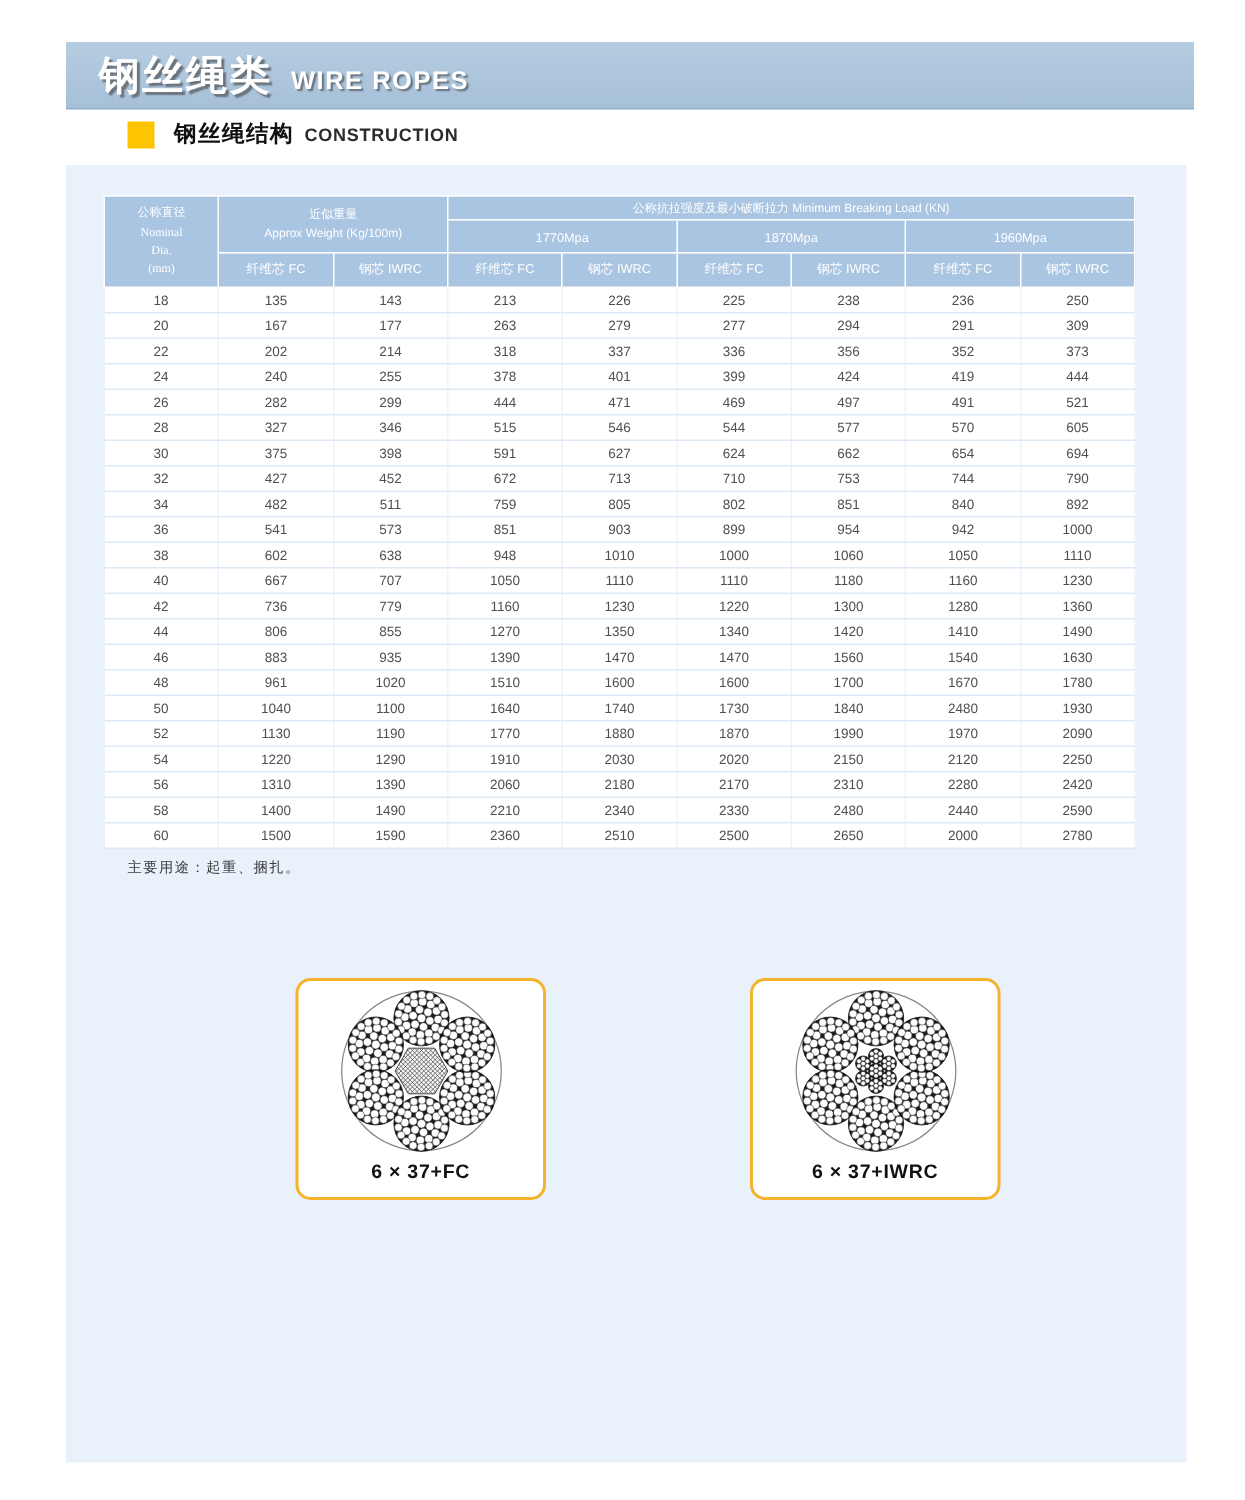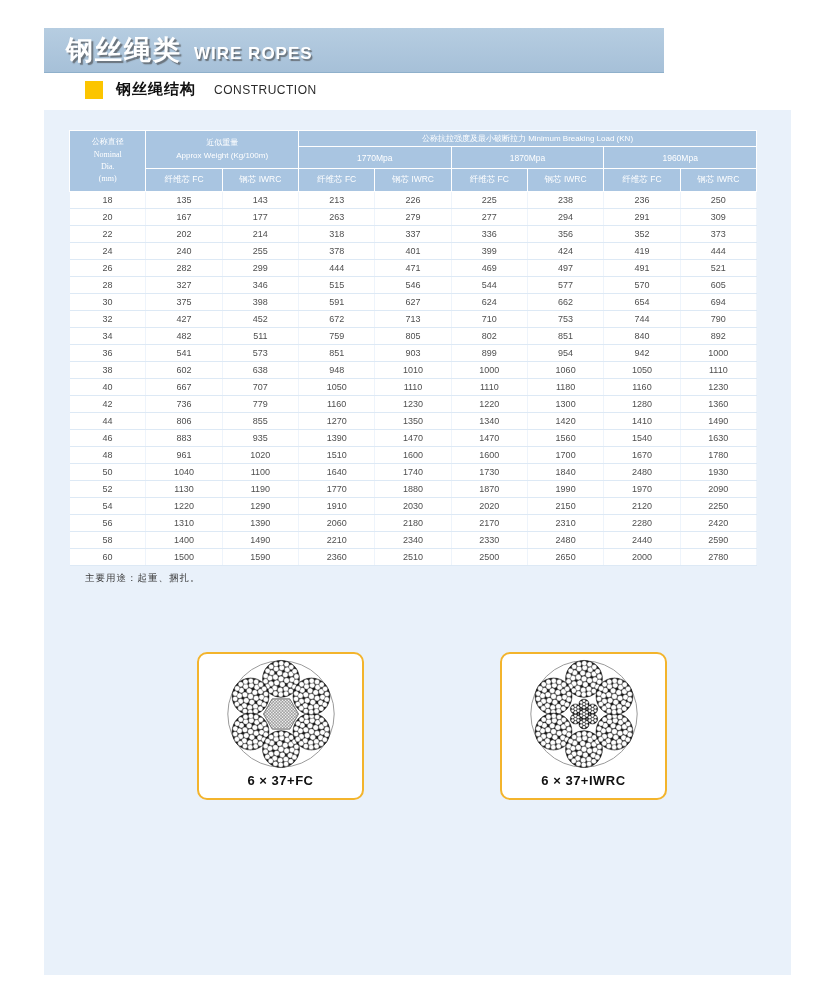--- a/index.html
+++ b/index.html
@@ -2,39 +2,39 @@
 <html><head>
 <meta charset="utf-8">
 <style>
   html,body{margin:0;padding:0;}
   body{
     width:830px;height:1000px;background:#ffffff;position:relative;
     font-family:"Liberation Sans","DejaVu Sans",sans-serif;
     -webkit-font-smoothing:antialiased;
   }
   .banner{
-    position:absolute;left:44px;top:28px;width:620px;height:44px;
+    position:absolute;left:44px;top:28px;width:752px;height:44px;
     background:linear-gradient(#b6cde1,#a6c0d8);
     border-bottom:1px solid #8fb0cb;
     display:flex;align-items:center;text-align:center;
   }
   .banner-zh{
     font-size:27px;font-weight:bold;color:#ffffff;margin-left:22px;
     letter-spacing:2px;
     text-shadow:2px 2px 1px rgba(90,95,100,.8);
   }
   .banner-en{
     font-size:17px;font-weight:bold;color:#ffffff;margin-left:12px;margin-top:8px;
     letter-spacing:1px;
     text-shadow:1.5px 1.5px 1px rgba(90,95,100,.8);
   }
   .section-row{position:absolute;left:41px;top:80px;display:flex;align-items:center;padding-left:44px;}
   .section-bullet{width:18px;height:18px;background:#fcc500;margin-right:13px;}
   .section-zh{font-size:15px;font-weight:bold;color:#111;letter-spacing:1px;}
-  .section-en{font-size:12px;font-weight:normal;color:#2b2b2b;margin-left:18px;letter-spacing:.5px;}
+  .section-en{font-size:12px;font-weight:bold;color:#2b2b2b;margin-left:7px;letter-spacing:.5px;}
   .panel{position:absolute;left:44px;top:110px;width:747px;height:865px;background:#e9f1fa;}
   table.spec{
     position:absolute;left:69px;top:130px;width:688px;
     border-collapse:collapse;table-layout:fixed;
   }
   table.spec th{
     background:#a9c5e1;color:#ffffff;font-weight:normal;
     border:1px solid #ffffff;padding:0;
   }
   th.h-top{font-size:8px;height:15px;}

